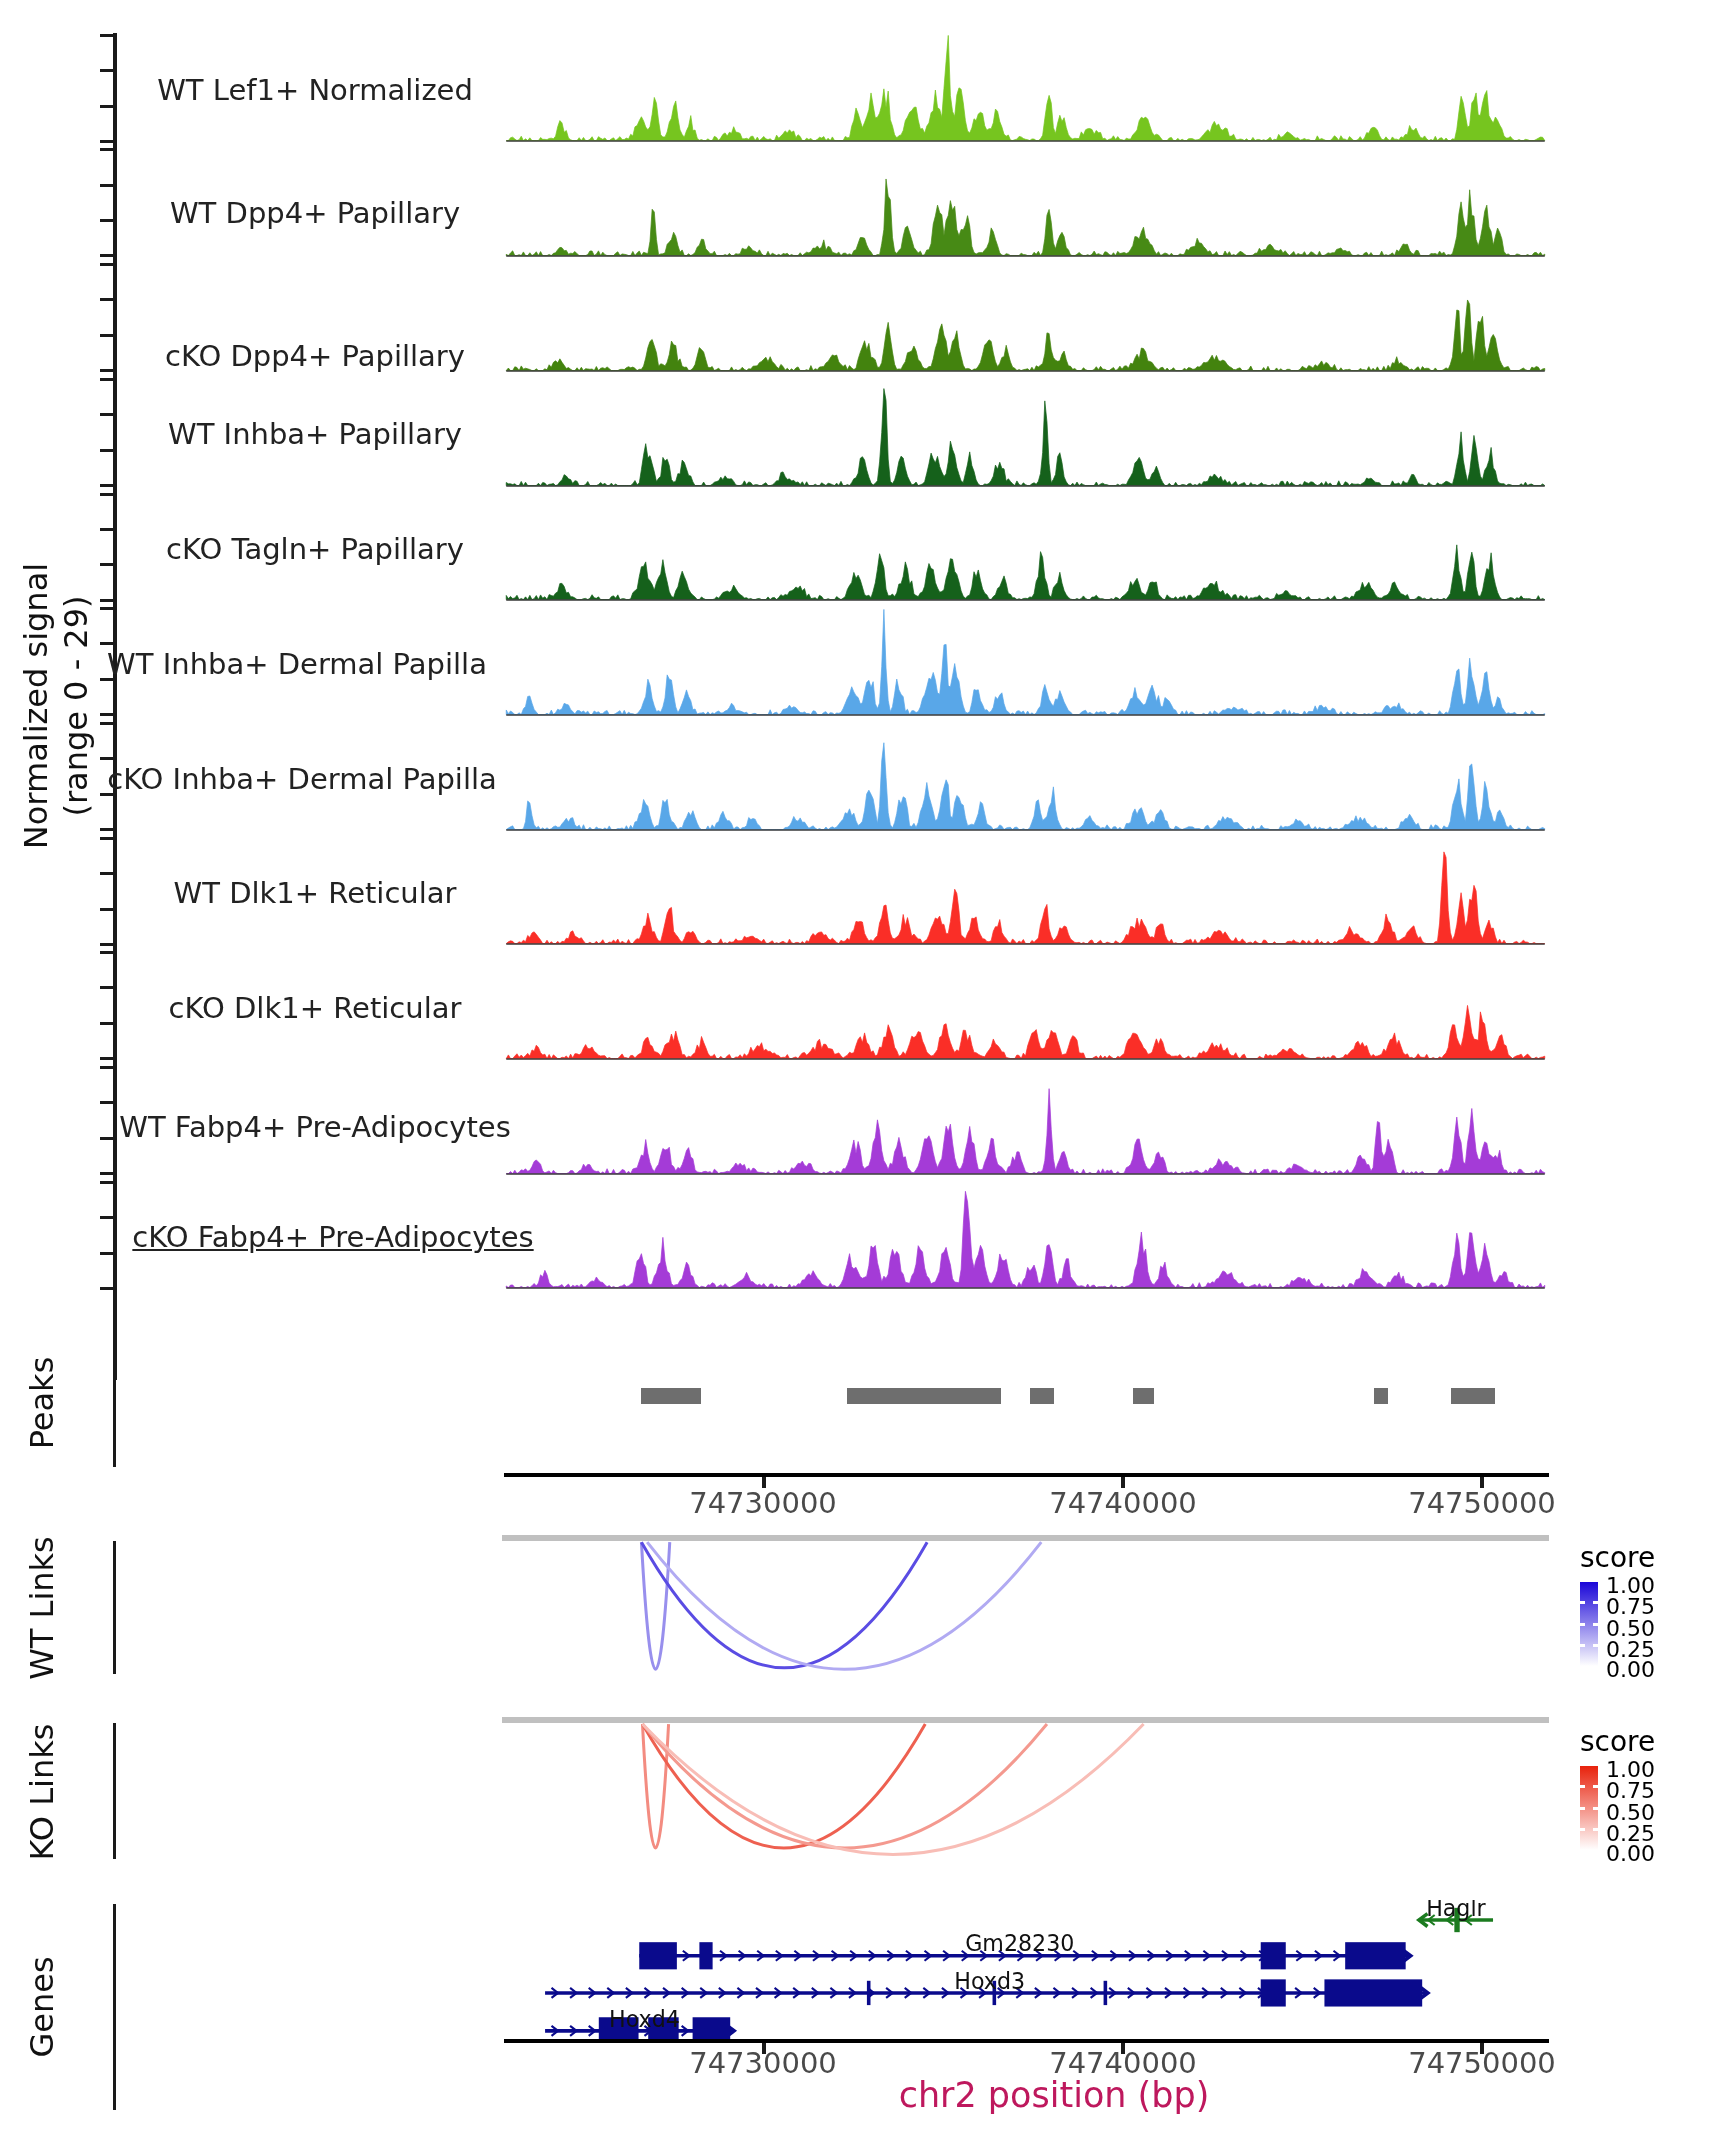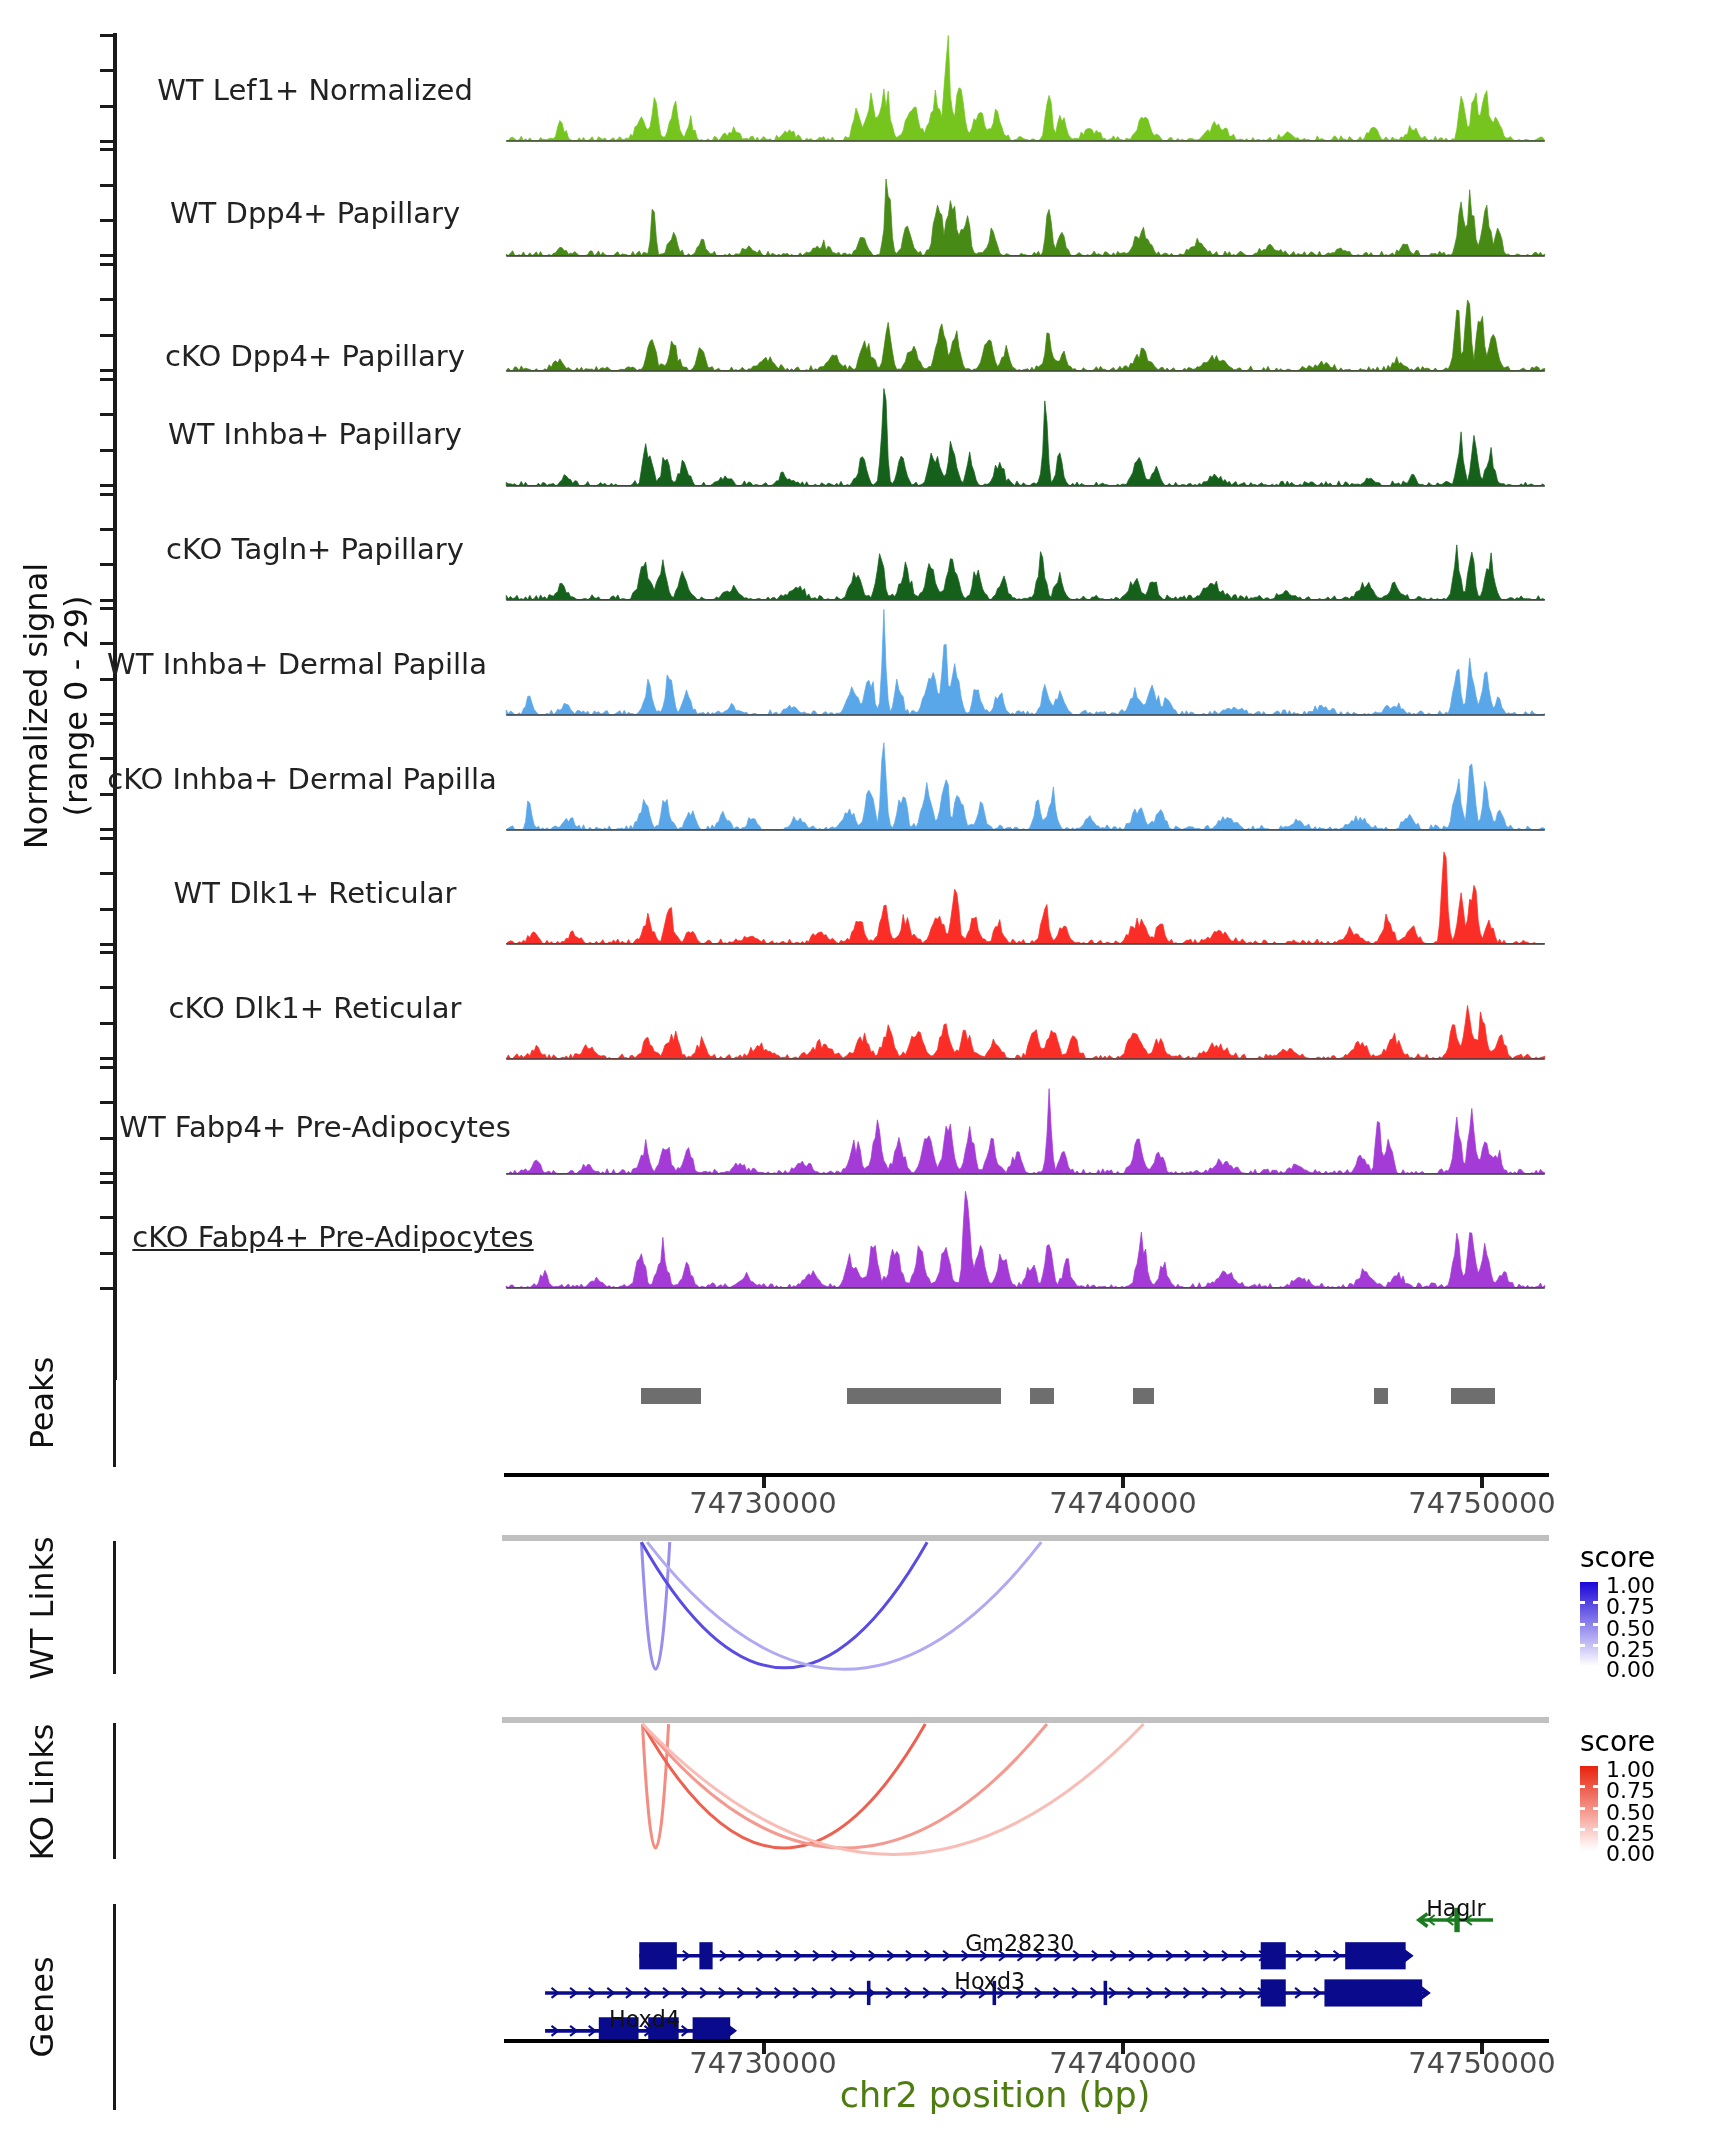--- a/index.html
+++ b/index.html
@@ -228,21 +228,21 @@
       <path d="M297.07448275862066,176 L306.07448275862066,183 L297.07448275862066,190" fill="none" stroke="#0A0A8C" stroke-width="3"></path>
       <path d="M306.4344827586207,174 L318.4344827586207,183 L306.4344827586207,192" fill="none" stroke="#0A0A8C" stroke-width="5"></path>
       <rect x="129.2" y="164.0" width="55.6" height="38" fill="#0A0A8C"></rect>
       <rect x="198.3" y="164.0" width="42.6" height="38" fill="#0A0A8C"></rect>
       <rect x="260.4" y="164.0" width="52.6" height="38" fill="#0A0A8C"></rect>
       <text x="193" y="177" text-anchor="middle" font-size="31" fill="#111">Hoxd4</text>
     </svg>
 
   <div class="hline" style="left:504px;top:2039px;width:1045px;height:4.3px;"></div>
   <div id="axis2-ticks"></div>
-  <div class="track-label" style="left:995px;top:2095px;font-size:35px;color:#4d7c0f;">chr2 position (bp)</div>
+  <div class="track-label" style="left:1054px;top:2095px;font-size:35px;color:#be185d;">chr2 position (bp)</div>
 
 <div class="track-label" style="left:315px;top:90px;">WT Lef1+ Normalized</div>
     <div class="tick" style="left:100px;top:140px;width:15px;height:2.9px;"></div>
     <div class="tick" style="left:100px;top:105px;width:15px;height:2.9px;"></div>
     <div class="tick" style="left:100px;top:69px;width:15px;height:2.9px;"></div>
     <div class="tick" style="left:100px;top:34px;width:15px;height:2.9px;"></div>
     <svg width="1041" height="108" viewBox="0 0 1452 151" style="left:505px;top:34px;">
       <path d="M0,149 L0.0,149.0 L3.0,149.0 L6.0,145.0 L9.0,144.2 L12.0,146.8 L15.0,149.0 L18.0,147.7 L21.0,142.9 L24.0,149.0 L27.0,146.6 L30.0,149.0 L33.0,145.2 L36.0,149.0 L39.0,149.0 L42.0,149.0 L45.0,149.0 L48.0,144.8 L51.0,147.3 L54.0,147.3 L57.0,147.7 L60.0,146.1 L63.0,145.6 L66.0,146.6 L69.0,142.8 L72.0,129.6 L75.0,121.1 L78.0,124.3 L81.0,137.4 L84.0,134.9 L87.0,145.4 L90.0,147.8 L93.0,149.0 L96.0,149.0 L99.0,149.0 L102.0,145.0 L105.0,149.0 L108.0,144.6 L111.0,149.0 L114.0,149.0 L117.0,147.3 L120.0,143.6 L123.0,149.0 L126.0,149.0 L129.0,143.5 L132.0,145.7 L135.0,147.3 L138.0,145.3 L141.0,149.0 L144.0,149.0 L147.0,146.7 L150.0,145.1 L153.0,149.0 L156.0,146.4 L159.0,143.5 L162.0,147.5 L165.0,147.5 L168.0,145.5 L171.0,146.9 L174.0,140.2 L177.0,142.5 L180.0,129.8 L183.0,128.1 L186.0,121.2 L189.0,115.7 L192.0,121.5 L195.0,130.1 L198.0,133.9 L201.0,129.8 L204.0,112.4 L207.0,88.7 L210.0,96.8 L213.0,121.6 L216.0,141.0 L219.0,144.0 L222.0,143.9 L225.0,136.9 L228.0,123.5 L231.0,117.9 L234.0,101.2 L237.0,93.6 L240.0,117.2 L243.0,134.3 L246.0,140.6 L249.0,144.2 L252.0,135.4 L255.0,129.1 L258.0,114.1 L261.0,134.9 L264.0,134.3 L267.0,145.6 L270.0,148.4 L273.0,147.6 L276.0,149.0 L279.0,149.0 L282.0,146.5 L285.0,149.0 L288.0,149.0 L291.0,143.1 L294.0,144.6 L297.0,149.0 L300.0,145.2 L303.0,140.3 L306.0,138.3 L309.0,142.7 L312.0,137.4 L315.0,138.9 L318.0,129.6 L321.0,137.1 L324.0,137.7 L327.0,139.0 L330.0,146.5 L333.0,146.5 L336.0,145.8 L339.0,147.3 L342.0,143.2 L345.0,142.9 L348.0,149.0 L351.0,144.2 L354.0,149.0 L357.0,146.3 L360.0,143.2 L363.0,146.6 L366.0,147.6 L369.0,146.5 L372.0,149.0 L375.0,149.0 L378.0,141.4 L381.0,145.6 L384.0,142.7 L387.0,139.6 L390.0,135.5 L393.0,138.3 L396.0,133.9 L399.0,137.4 L402.0,135.6 L405.0,145.1 L408.0,140.8 L411.0,143.4 L414.0,149.0 L417.0,149.0 L420.0,145.6 L423.0,147.6 L426.0,146.0 L429.0,149.0 L432.0,149.0 L435.0,147.3 L438.0,144.4 L441.0,145.5 L444.0,143.4 L447.0,149.0 L450.0,145.7 L453.0,149.0 L456.0,143.9 L459.0,149.0 L462.0,149.0 L465.0,149.0 L468.0,149.0 L471.0,149.0 L474.0,143.3 L477.0,145.0 L480.0,144.6 L483.0,129.1 L486.0,120.5 L489.0,103.4 L492.0,111.2 L495.0,121.3 L498.0,131.1 L501.0,123.8 L504.0,115.7 L507.0,106.1 L510.0,82.4 L513.0,100.1 L516.0,117.1 L519.0,116.3 L522.0,110.7 L525.0,99.4 L528.0,76.7 L531.0,102.7 L534.0,79.8 L537.0,119.8 L540.0,128.5 L543.0,141.0 L546.0,145.2 L549.0,142.1 L552.0,141.1 L555.0,134.9 L558.0,121.1 L561.0,116.1 L564.0,109.5 L567.0,107.1 L570.0,102.6 L573.0,102.2 L576.0,120.3 L579.0,132.9 L582.0,132.0 L585.0,138.6 L588.0,128.8 L591.0,124.4 L594.0,110.2 L597.0,107.0 L600.0,78.4 L603.0,102.9 L606.0,105.2 L609.0,116.7 L612.0,76.2 L615.0,38.1 L618.0,2.0 L621.0,86.3 L624.0,108.3 L627.0,115.2 L630.0,85.4 L633.0,75.3 L636.0,77.2 L639.0,96.3 L642.0,121.3 L645.0,135.5 L648.0,138.3 L651.0,131.4 L654.0,118.5 L657.0,121.1 L660.0,111.9 L663.0,109.5 L666.0,111.2 L669.0,128.4 L672.0,134.4 L675.0,132.4 L678.0,132.4 L681.0,124.2 L684.0,105.0 L687.0,108.3 L690.0,122.4 L693.0,130.1 L696.0,140.3 L699.0,142.8 L702.0,141.2 L705.0,148.3 L708.0,149.0 L711.0,147.7 L714.0,147.0 L717.0,143.3 L720.0,143.9 L723.0,146.1 L726.0,147.2 L729.0,147.7 L732.0,149.0 L735.0,146.7 L738.0,146.9 L741.0,149.0 L744.0,149.0 L747.0,146.6 L750.0,141.5 L753.0,118.4 L756.0,97.5 L759.0,85.8 L762.0,96.5 L765.0,131.0 L768.0,139.0 L771.0,124.6 L774.0,113.6 L777.0,122.4 L780.0,117.0 L783.0,131.0 L786.0,140.7 L789.0,144.9 L792.0,146.8 L795.0,145.8 L798.0,146.1 L801.0,146.1 L804.0,136.8 L807.0,141.2 L810.0,133.9 L813.0,132.4 L816.0,132.2 L819.0,133.6 L822.0,140.2 L825.0,134.8 L828.0,138.1 L831.0,137.6 L834.0,146.6 L837.0,145.6 L840.0,149.0 L843.0,147.2 L846.0,146.4 L849.0,142.3 L852.0,147.6 L855.0,143.4 L858.0,147.4 L861.0,147.7 L864.0,149.0 L867.0,145.6 L870.0,146.7 L873.0,146.9 L876.0,141.0 L879.0,138.1 L882.0,134.2 L885.0,121.2 L888.0,116.4 L891.0,118.1 L894.0,116.2 L897.0,119.2 L900.0,128.8 L903.0,137.5 L906.0,141.8 L909.0,140.1 L912.0,141.3 L915.0,145.2 L918.0,149.0 L921.0,149.0 L924.0,149.0 L927.0,145.4 L930.0,144.6 L933.0,149.0 L936.0,149.0 L939.0,145.9 L942.0,149.0 L945.0,147.1 L948.0,149.0 L951.0,149.0 L954.0,146.5 L957.0,146.1 L960.0,146.5 L963.0,148.3 L966.0,148.0 L969.0,147.2 L972.0,144.0 L975.0,140.6 L978.0,136.9 L981.0,133.7 L984.0,137.7 L987.0,127.6 L990.0,122.2 L993.0,128.2 L996.0,125.9 L999.0,133.3 L1002.0,134.5 L1005.0,131.3 L1008.0,132.4 L1011.0,143.1 L1014.0,142.7 L1017.0,140.2 L1020.0,147.0 L1023.0,147.9 L1026.0,146.8 L1029.0,147.3 L1032.0,149.0 L1035.0,146.4 L1038.0,149.0 L1041.0,149.0 L1044.0,144.6 L1047.0,149.0 L1050.0,147.5 L1053.0,147.4 L1056.0,149.0 L1059.0,147.7 L1062.0,149.0 L1065.0,147.2 L1068.0,144.2 L1071.0,149.0 L1074.0,147.2 L1077.0,147.8 L1080.0,140.3 L1083.0,144.6 L1086.0,143.4 L1089.0,139.9 L1092.0,136.7 L1095.0,138.4 L1098.0,140.7 L1101.0,143.5 L1104.0,145.8 L1107.0,144.9 L1110.0,148.4 L1113.0,147.4 L1116.0,146.1 L1119.0,147.7 L1122.0,147.4 L1125.0,149.0 L1128.0,149.0 L1131.0,149.0 L1134.0,142.4 L1137.0,147.6 L1140.0,146.1 L1143.0,147.5 L1146.0,149.0 L1149.0,149.0 L1152.0,149.0 L1155.0,146.0 L1158.0,142.3 L1161.0,144.8 L1164.0,149.0 L1167.0,142.2 L1170.0,146.8 L1173.0,147.0 L1176.0,149.0 L1179.0,143.4 L1182.0,146.0 L1185.0,149.0 L1188.0,149.0 L1191.0,147.6 L1194.0,143.5 L1197.0,148.2 L1200.0,145.4 L1203.0,137.9 L1206.0,138.6 L1209.0,132.1 L1212.0,130.5 L1215.0,131.1 L1218.0,134.4 L1221.0,142.1 L1224.0,147.2 L1227.0,148.0 L1230.0,143.8 L1233.0,147.5 L1236.0,149.0 L1239.0,143.9 L1242.0,147.1 L1245.0,147.0 L1248.0,148.3 L1251.0,143.8 L1254.0,144.9 L1257.0,140.5 L1260.0,140.4 L1263.0,127.9 L1266.0,133.7 L1269.0,135.0 L1272.0,131.6 L1275.0,138.8 L1278.0,144.3 L1281.0,145.7 L1284.0,142.5 L1287.0,146.7 L1290.0,149.0 L1293.0,147.5 L1296.0,149.0 L1299.0,143.0 L1302.0,149.0 L1305.0,145.7 L1308.0,145.0 L1311.0,149.0 L1314.0,145.4 L1317.0,149.0 L1320.0,149.0 L1323.0,146.5 L1326.0,147.2 L1329.0,133.3 L1332.0,109.1 L1335.0,87.1 L1338.0,96.1 L1341.0,113.6 L1344.0,130.3 L1347.0,128.0 L1350.0,96.4 L1353.0,92.2 L1356.0,82.4 L1359.0,113.3 L1362.0,113.7 L1365.0,97.1 L1368.0,85.2 L1371.0,79.1 L1374.0,114.3 L1377.0,120.0 L1380.0,124.5 L1383.0,116.1 L1386.0,120.6 L1389.0,127.3 L1392.0,132.4 L1395.0,142.2 L1398.0,145.5 L1401.0,145.4 L1404.0,143.4 L1407.0,147.1 L1410.0,149.0 L1413.0,149.0 L1416.0,147.6 L1419.0,149.0 L1422.0,149.0 L1425.0,147.3 L1428.0,147.7 L1431.0,149.0 L1434.0,149.0 L1437.0,149.0 L1440.0,147.4 L1443.0,145.7 L1446.0,144.1 L1449.0,144.4 L1452.0,149.0 L1452,149 Z" fill="#76C51F" stroke="#76C51F" stroke-width="1"></path>
       <line x1="0" x2="1452" y1="149.5" y2="149.5" stroke="#3a3a3a" stroke-width="2"></line>
     </svg>

